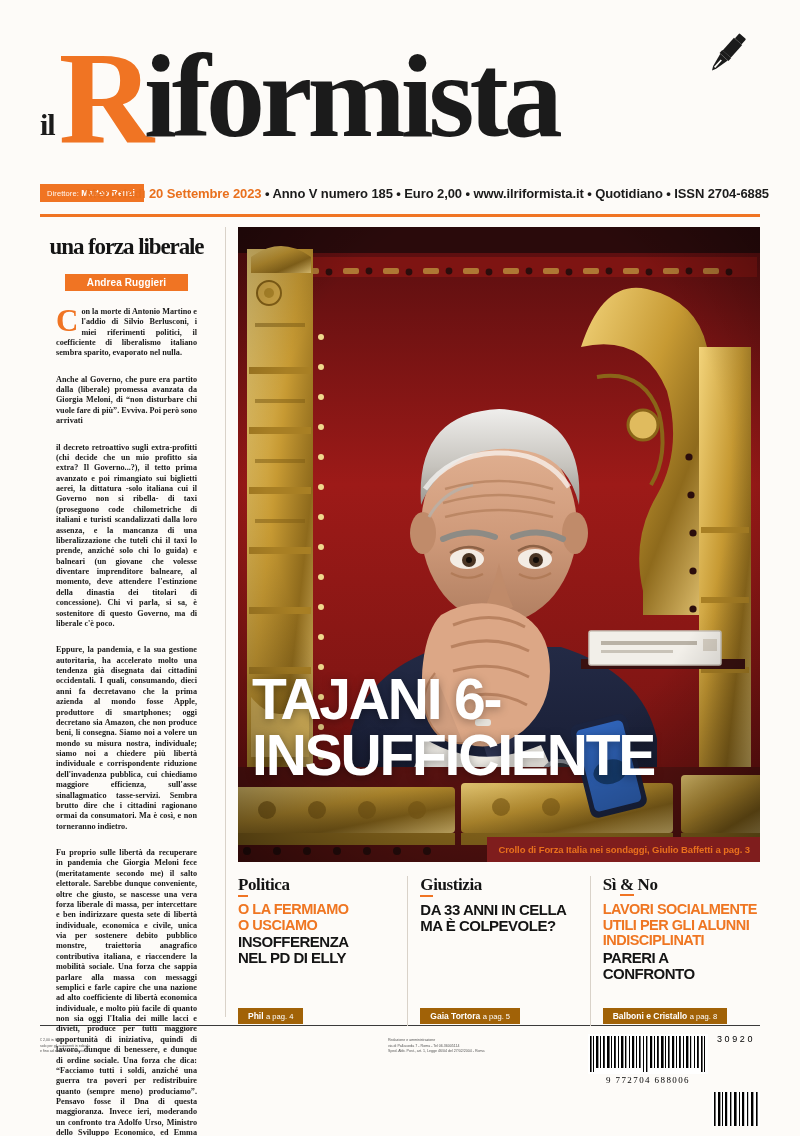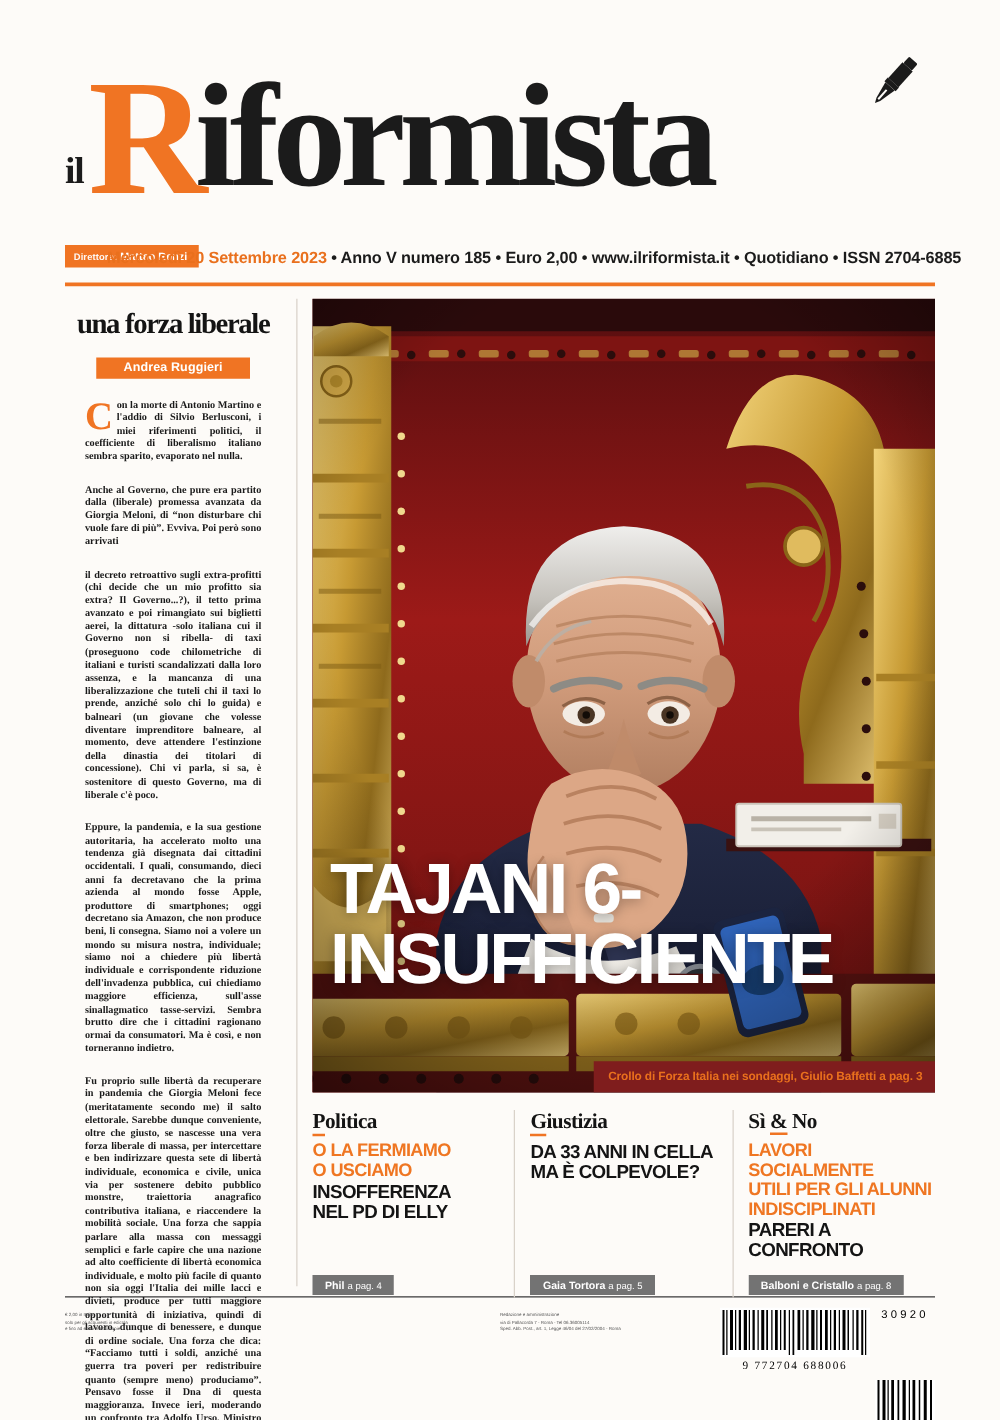--- a/index.html
+++ b/index.html
@@ -7,21 +7,21 @@
   html, body {
     width: 800px; height: 1136px;
     background: #ffffff;
     font-family: "Liberation Sans", sans-serif;
     overflow: hidden;
   }
   .page {
     position: relative;
     width: 800px; height: 1136px;
     background: #fdfbf8;
-    padding: 12px;
+    padding: 0;
   }
 
   
   .masthead {
     position: relative;
     padding: 42px 40px 0 40px;
     height: 168px;
   }
   .logo-row {
     display: flex;
@@ -74,21 +74,21 @@
   .director-badge {
     background: #f07423;
     color: #ffffff;
     font-size: 8.5px;
     font-weight: bold;
     padding: 4px 9px 4px 7px;
     white-space: nowrap;
     letter-spacing: 0.1px;
     display: inline-block;
   }
-  .director-badge .dlabel { font-weight: bold; font-size: 7.5px; opacity: .95; }
+  .director-badge .dlabel { font-weight: normal; font-size: 7.5px; opacity: .95; }
   .issue-line {
     position: absolute;
     left: 50%;
     transform: translateX(-46%);
     font-size: 13px;
     font-weight: bold;
     white-space: nowrap;
     color: #1b1b1b;
     letter-spacing: -0.1px;
   }
@@ -233,21 +233,21 @@
     color: #141414;
     font-weight: bold;
     font-size: 15px;
     line-height: 1.07;
     letter-spacing: -0.5px;
     margin-top: 1px;
   }
   .t-credit {
     position: absolute;
     left: 0; bottom: 2px;
-    background: #737373;
+    background: #a16207;
     color: #fff;
     font-size: 8.5px;
     font-weight: bold;
     padding: 3px 10px;
     white-space: nowrap;
   }
   .teaser:first-child .t-credit { left: 0; }
   .teaser:not(:first-child) .t-credit { left: 12px; }
   .t-credit .pg { font-weight: normal; font-size: 7.6px; }
 

